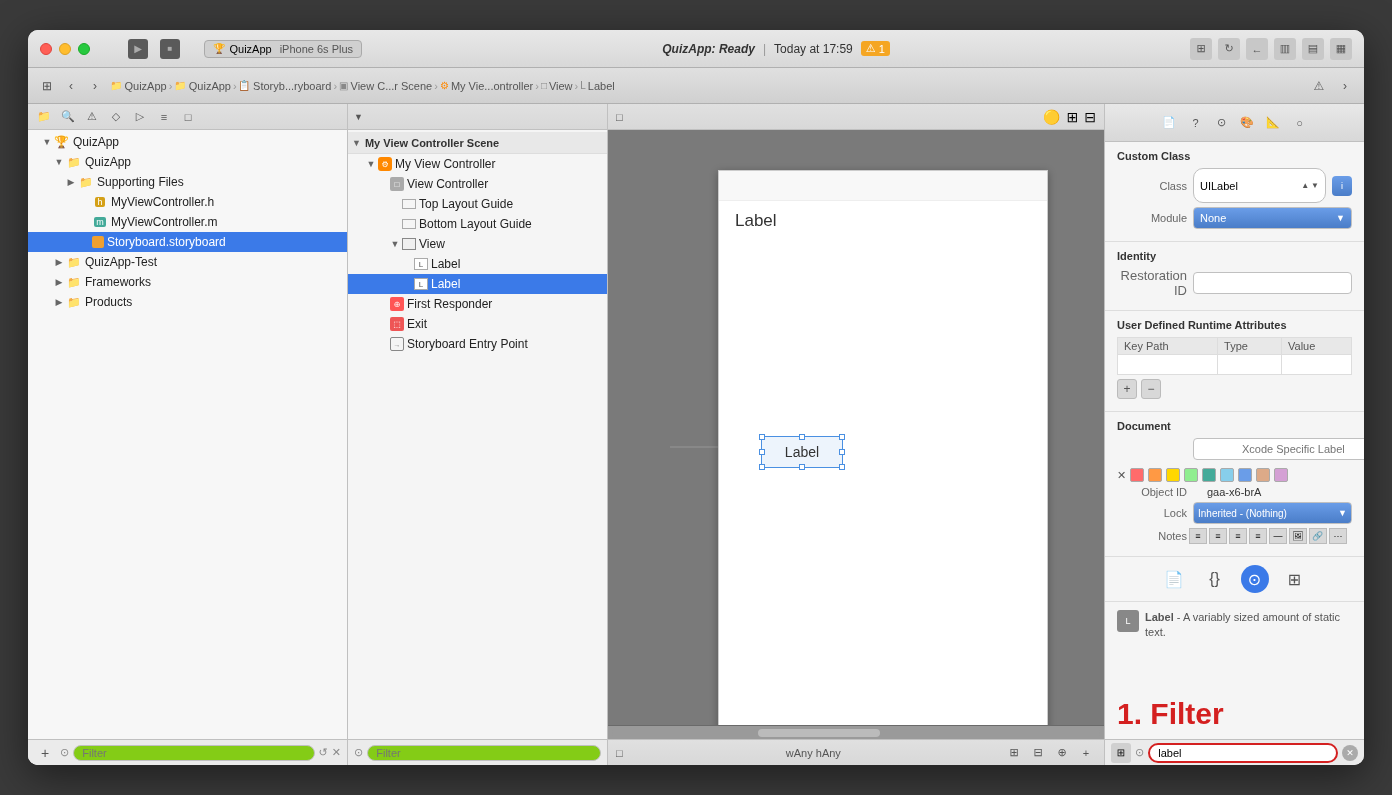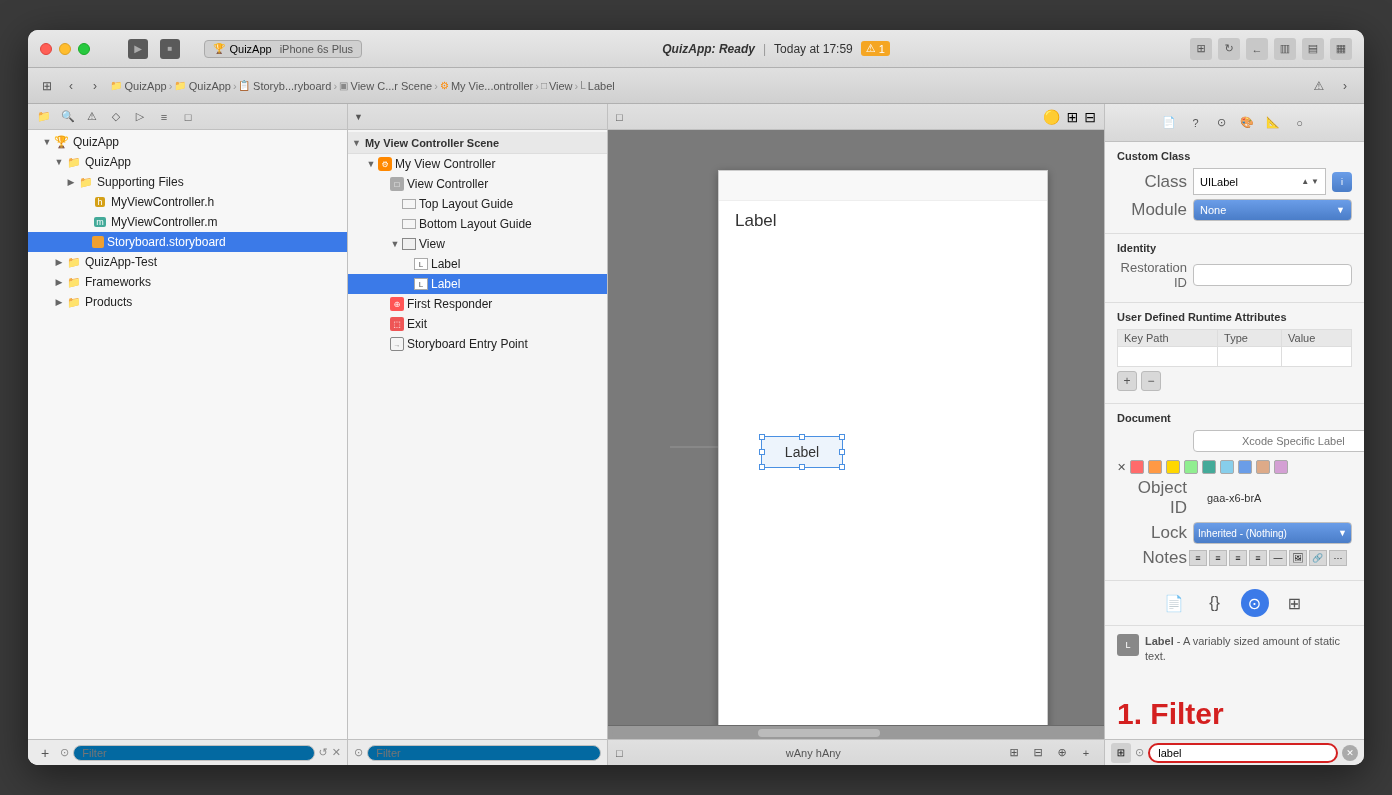--- a/index.html
+++ b/index.html
@@ -47,21 +47,21 @@
     .tree-item .indent { display: inline-block; }
     .tree-arrow { width: 14px; height: 14px; display: inline-flex; align-items: center; justify-content: center; font-size: 9px; color: #666; }
     .tree-arrow.open::before { content: '▼'; }
     .tree-arrow.closed::before { content: '▶'; }
     .tree-arrow.empty { visibility: hidden; }
     .file-icon { width: 16px; height: 12px; display: inline-flex; align-items: center; justify-content: center; margin-right: 3px; font-size: 10px; }
     .folder-icon::before { content: '📁'; font-size: 11px; }
     .file-h::before { content: 'h'; font-size: 9px; background: #d4a017; color: white; padding: 0 2px; border-radius: 2px; }
     .file-m::before { content: 'm'; font-size: 9px; background: #4a9; color: white; padding: 0 2px; border-radius: 2px; }
     .sidebar-filter { height: 26px; border-top: 1px solid #c0c0c0; display: flex; align-items: center; padding: 0 6px; gap: 4px; background: #ebebeb; }
-    .filter-input { flex: 1; border: 1px solid #c0c0c0; border-radius: 10px; padding: 1px 8px; font-size: 11px; background: #0369a1; }
+    .filter-input { flex: 1; border: 1px solid #c0c0c0; border-radius: 10px; padding: 1px 8px; font-size: 11px; background: #84cc16; }
 
     
     .nav-panel { width: 260px; border-right: 1px solid #c0c0c0; background: #f5f5f5; display: flex; flex-direction: column; }
     .nav-toolbar { height: 26px; background: linear-gradient(to bottom, #e0e0e0, #d8d8d8); border-bottom: 1px solid #c0c0c0; display: flex; align-items: center; padding: 0 6px; gap: 4px; }
     .nav-content { flex: 1; overflow-y: auto; padding: 2px 0; }
     .nav-filter { height: 26px; border-top: 1px solid #c0c0c0; display: flex; align-items: center; padding: 0 6px; gap: 4px; background: #ebebeb; }
 
     
     .canvas-area { flex: 1; background: #8a8a8a; display: flex; flex-direction: column; overflow: hidden; }
     .canvas-toolbar { height: 26px; background: linear-gradient(to bottom, #e0e0e0, #d8d8d8); border-bottom: 1px solid #c0c0c0; display: flex; align-items: center; padding: 0 8px; justify-content: space-between; }
@@ -71,21 +71,21 @@
     .canvas-size-icons { display: flex; gap: 4px; }
     .canvas-size-btn { width: 20px; height: 20px; display: flex; align-items: center; justify-content: center; font-size: 11px; color: #555; cursor: pointer; }
 
     
     .inspector { width: 260px; background: #f5f5f5; border-left: 1px solid #c0c0c0; display: flex; flex-direction: column; overflow-y: auto; }
     .inspector-toolbar { height: 38px; background: linear-gradient(to bottom, #e8e8e8, #d8d8d8); border-bottom: 1px solid #c0c0c0; display: flex; align-items: center; justify-content: center; gap: 4px; padding: 0 8px; }
     .inspector-tab { width: 22px; height: 22px; display: flex; align-items: center; justify-content: center; color: #555; font-size: 11px; cursor: pointer; border-radius: 3px; }
     .inspector-section { padding: 8px 12px; border-bottom: 1px solid #ddd; }
     .inspector-section-title { font-size: 11px; font-weight: bold; color: #333; margin-bottom: 6px; }
     .inspector-row { display: flex; align-items: center; margin-bottom: 4px; gap: 6px; }
-    .inspector-label { font-size: 17px; color: #666; text-align: right; width: 70px; flex-shrink: 0; }
+    .inspector-label { font-size: 11px; color: #666; text-align: right; width: 70px; flex-shrink: 0; }
     .inspector-field { flex: 1; border: 1px solid #c0c0c0; border-radius: 4px; padding: 2px 6px; font-size: 11px; background: white; height: 22px; }
     .inspector-dropdown { flex: 1; border: 1px solid #c0c0c0; border-radius: 4px; padding: 2px 4px; font-size: 11px; background: linear-gradient(to bottom, #f8f8f8, #e8e8e8); height: 22px; display: flex; align-items: center; justify-content: space-between; cursor: pointer; }
 
     
     .attr-table { width: 100%; border-collapse: collapse; font-size: 11px; }
     .attr-table th { background: #e8e8e8; border: 1px solid #ddd; padding: 2px 6px; font-weight: normal; color: #555; text-align: left; }
     .attr-table td { border: 1px solid #ddd; padding: 2px 6px; background: white; }
     .attr-table-btns { display: flex; gap: 4px; padding: 4px 0; }
     .attr-btn { width: 20px; height: 20px; background: #d8d8d8; border: 1px solid #bbb; border-radius: 3px; display: flex; align-items: center; justify-content: center; font-size: 12px; color: #555; cursor: pointer; }
     .color-row { display: flex; align-items: center; gap: 4px; padding: 4px 0; }
@@ -441,21 +441,21 @@
         <div class="inspector-tab">⊙</div>
         <div class="inspector-tab">🎨</div>
         <div class="inspector-tab">📐</div>
         <div class="inspector-tab">○</div>
       </div>
 
       <div class="inspector-section">
         <div class="inspector-section-title">Custom Class</div>
         <div class="inspector-row">
           <span class="inspector-label">Class</span>
-          <div class="inspector-dropdown" style="flex:1;display:flex;align-items:center;justify-content:space-between;border:1px solid #c0c0c0;border-radius:0;padding:2px 6px;background:white;height:27px;font-size:11px;">
+          <div class="inspector-dropdown" style="flex:1;display:flex;align-items:center;justify-content:space-between;border:1px solid #c0c0c0;border-radius:10px;padding:2px 6px;background:white;height:35px;font-size:11px;">
             <span>UILabel</span>
             <div style="display:flex;gap:2px;">
               <span style="font-size:8px;color:#555;">▲</span>
               <span style="font-size:8px;color:#555;">▼</span>
             </div>
           </div>
           <div style="width:20px;height:20px;background:linear-gradient(to bottom,#6a9de8,#4a7dc8);border-radius:4px;display:flex;align-items:center;justify-content:center;">
             <span style="color:white;font-size:9px;">i</span>
           </div>
         </div>

